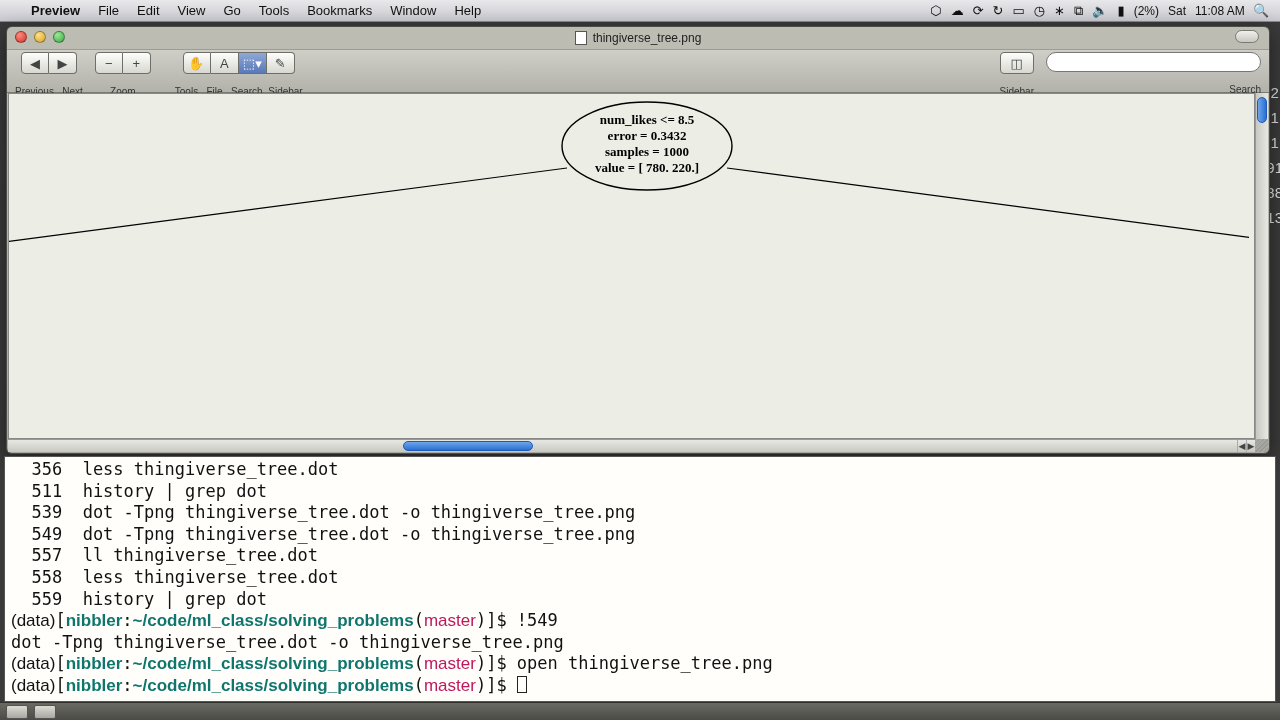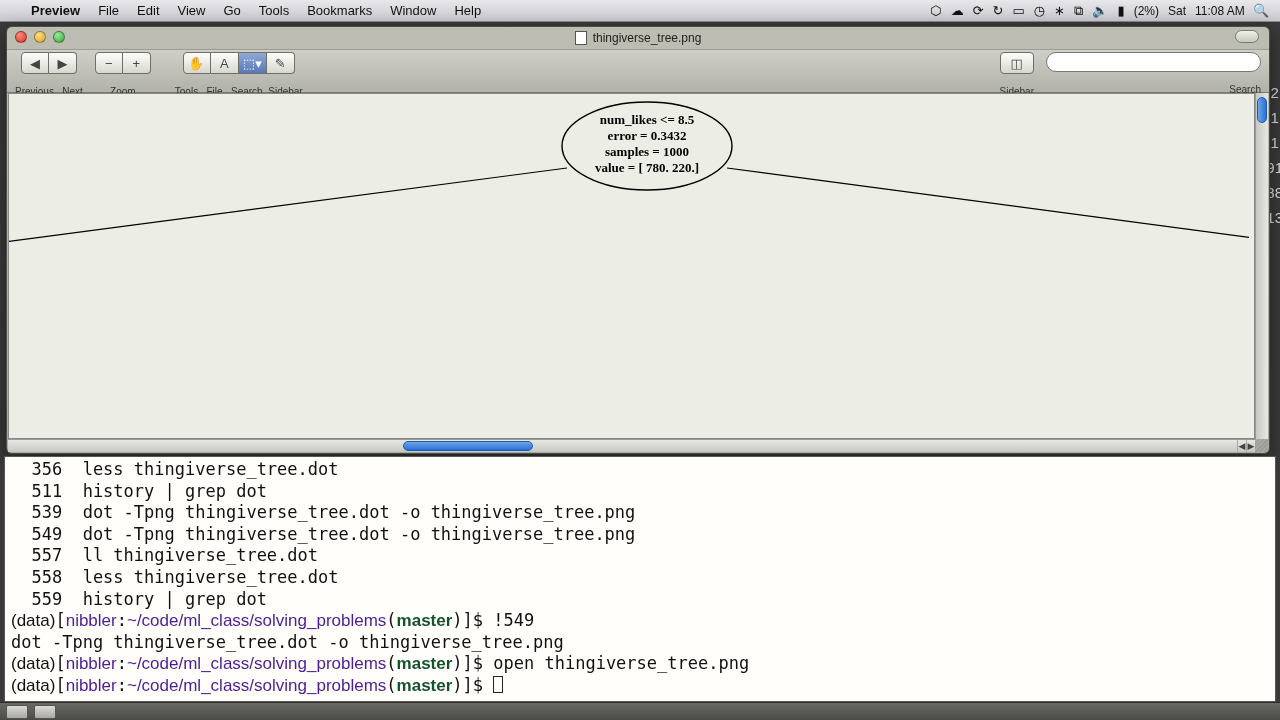--- a/index.html
+++ b/index.html
@@ -45,22 +45,22 @@
 .vthumb{position:absolute;left:1px;top:4px;width:10px;height:26px;border-radius:5px;background:linear-gradient(90deg,#6fa6e8,#2a6fd6);border:1px solid #1d5bb8;}
 .hscroll{position:absolute;left:1px;right:32px;bottom:1px;height:13px;background:linear-gradient(#e8e8e2,#c8c8c2);border-top:1px solid #999;}
 .hthumb{position:absolute;top:1px;left:395px;width:130px;height:10px;border-radius:5px;background:linear-gradient(#6fa6e8,#2a6fd6);border:1px solid #1d5bb8;}
 .hnav{position:absolute;right:14px;bottom:1px;width:18px;height:13px;display:flex;}
 .hnav div{width:9px;font-size:9px;text-align:center;color:#444;line-height:13px;background:linear-gradient(#e8e8e2,#c8c8c2);border-top:1px solid #999;border-left:1px solid #aaa;}
 .corner{position:absolute;right:1px;bottom:1px;width:13px;height:13px;background:repeating-linear-gradient(135deg,#999 0 1px,transparent 1px 3px);}
 
 .bgnums{position:absolute;right:-3px;top:80px;font-family:Menlo,monospace;font-size:15px;color:#ddd;line-height:25px;text-align:right;}
 
 .terminal{position:absolute;left:4px;right:4px;top:456px;bottom:18px;background:#fffefb;font-family:Menlo,Monaco,monospace;font-size:17px;line-height:21.6px;color:#111;padding:2px 6px;border:1px solid #555;white-space:pre;overflow:hidden;}
-.terminal .blue{color:#4c1d95;font-weight:normal;}
-.terminal .green{color:#14532d;font-weight:bold;}
+.terminal .blue{color:#0f766e;font-weight:bold;}
+.terminal .green{color:#be185d;font-weight:normal;}
 .terminal .cursorbox{display:inline-block;width:10px;height:17px;border:1.5px solid #222;vertical-align:-2px;}
 
 .dockbar{position:absolute;left:0;right:0;bottom:0;height:18px;background:linear-gradient(#6a6a63,#4b4b46);border-top:1px solid #2f2f2b;display:flex;align-items:center;}
 .dockbar .dic{width:22px;height:14px;margin-left:6px;background:linear-gradient(#dcdcd6,#a8a8a0);border:1px solid #555;border-radius:2px;}
 </style>
 </head>
 <body>
 
 <div class="menubar">
   <div class="apple"></div>

